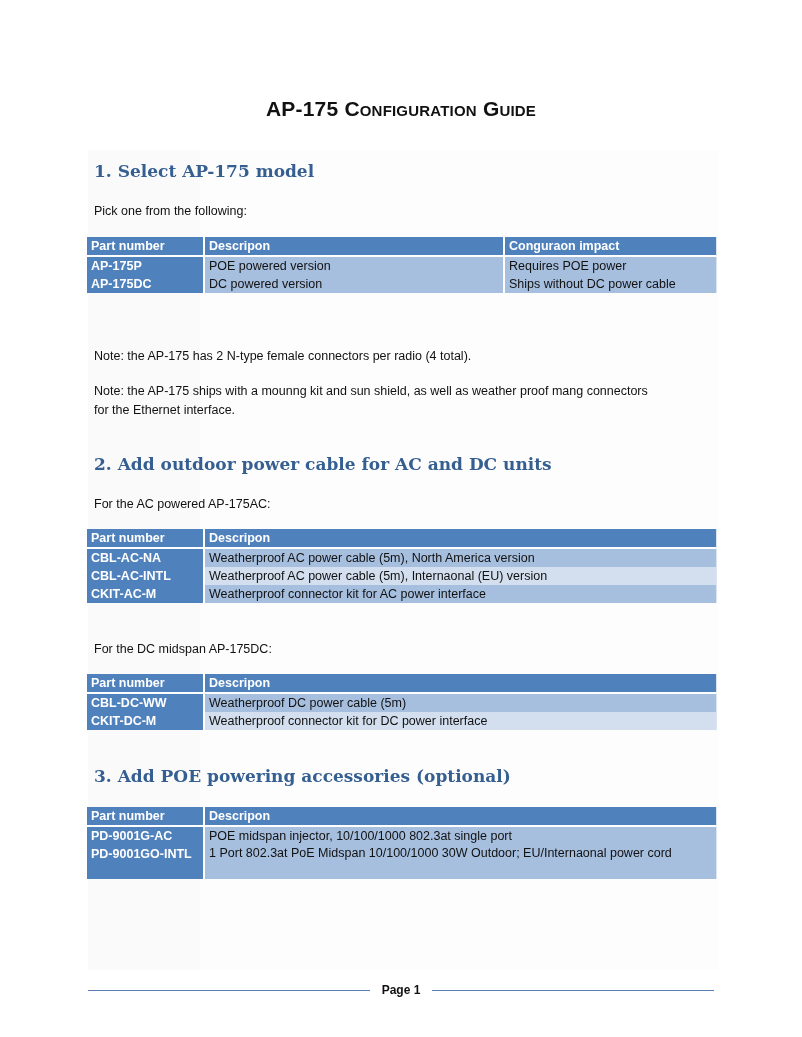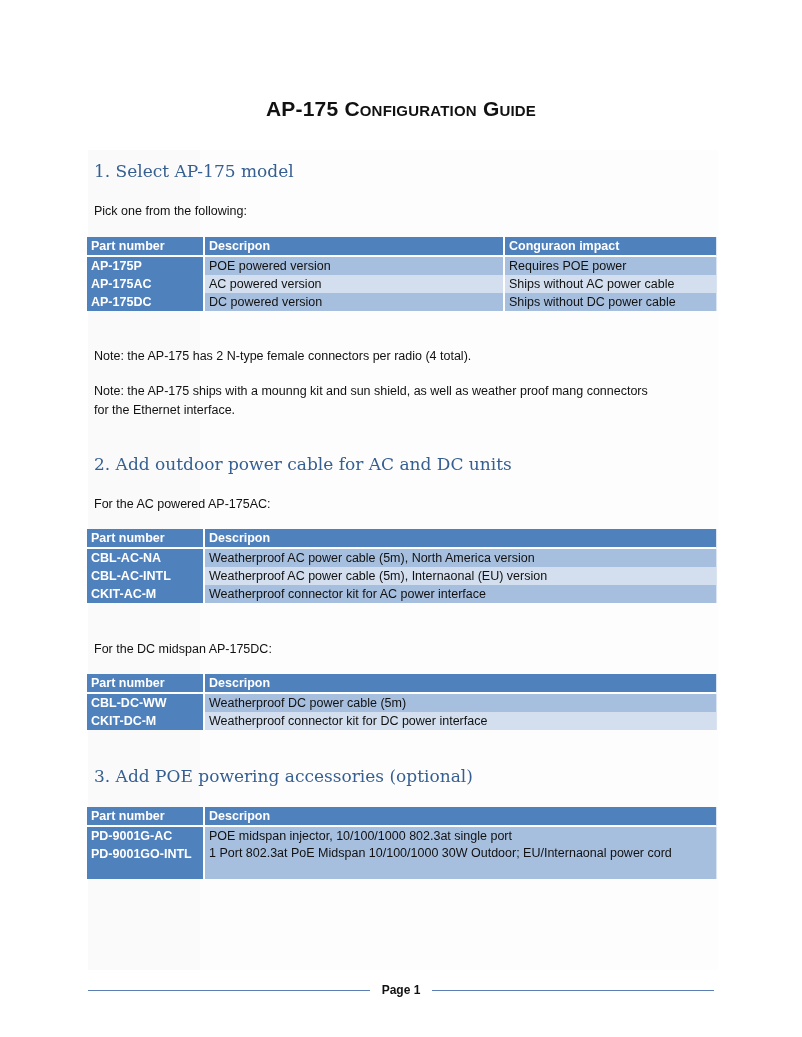--- a/index.html
+++ b/index.html
@@ -15,21 +15,21 @@
     position: absolute; left: 88px; top: 150px; width: 112px; height: 820px;
     background: #fafafa;
   }
   .title {
     position: absolute; left: 0; width: 802px; top: 97px; text-align: center;
     font-size: 21px; font-weight: bold; letter-spacing: 0.2px;
   }
   .title .sc { font-variant: small-caps; }
   .h2 {
     position: absolute; left: 94px; font-family: "DejaVu Serif", serif;
-    font-weight: normal; font-size: 17px; color: #365f91;
+    font-weight: bold; font-size: 17px; color: #365f91;
   }
   .p {
     position: absolute; left: 94px; font-size: 12.5px; color: #111; line-height: 19px;
   }
   table.t {
     position: absolute; left: 87px; border-collapse: separate; border-spacing: 0 0;
     font-size: 12.5px; table-layout: fixed;
   }
   table.t td, table.t th {
     padding: 0 4px; height: 18px; text-align: left; vertical-align: top; line-height: 18px;
@@ -75,25 +75,20 @@
   <tbody>
       <tr>
     <th>Part number</th>
     <th>Descripon</th>
     <th class="edge">Conguraon impact</th>
   </tr>
   <tr class="odd">
     <td class="pn">AP-175P</td>
     <td class="d">POE powered version</td>
     <td class="d edge">Requires POE power</td>
-  </tr>
-  <tr class="even">
-    <td class="pn">AP-175AC</td>
-    <td class="d">AC powered version</td>
-    <td class="d edge">Ships without AC power cable</td>
   </tr>
   <tr class="odd">
     <td class="pn">AP-175DC</td>
     <td class="d">DC powered version</td>
     <td class="d edge">Ships without DC power cable</td>
   </tr>
 </tbody>
   </table>
 
 <div class="p" style="top:347px;">Note: the AP-175 has 2 N-type female connectors per radio (4 total).</div>

